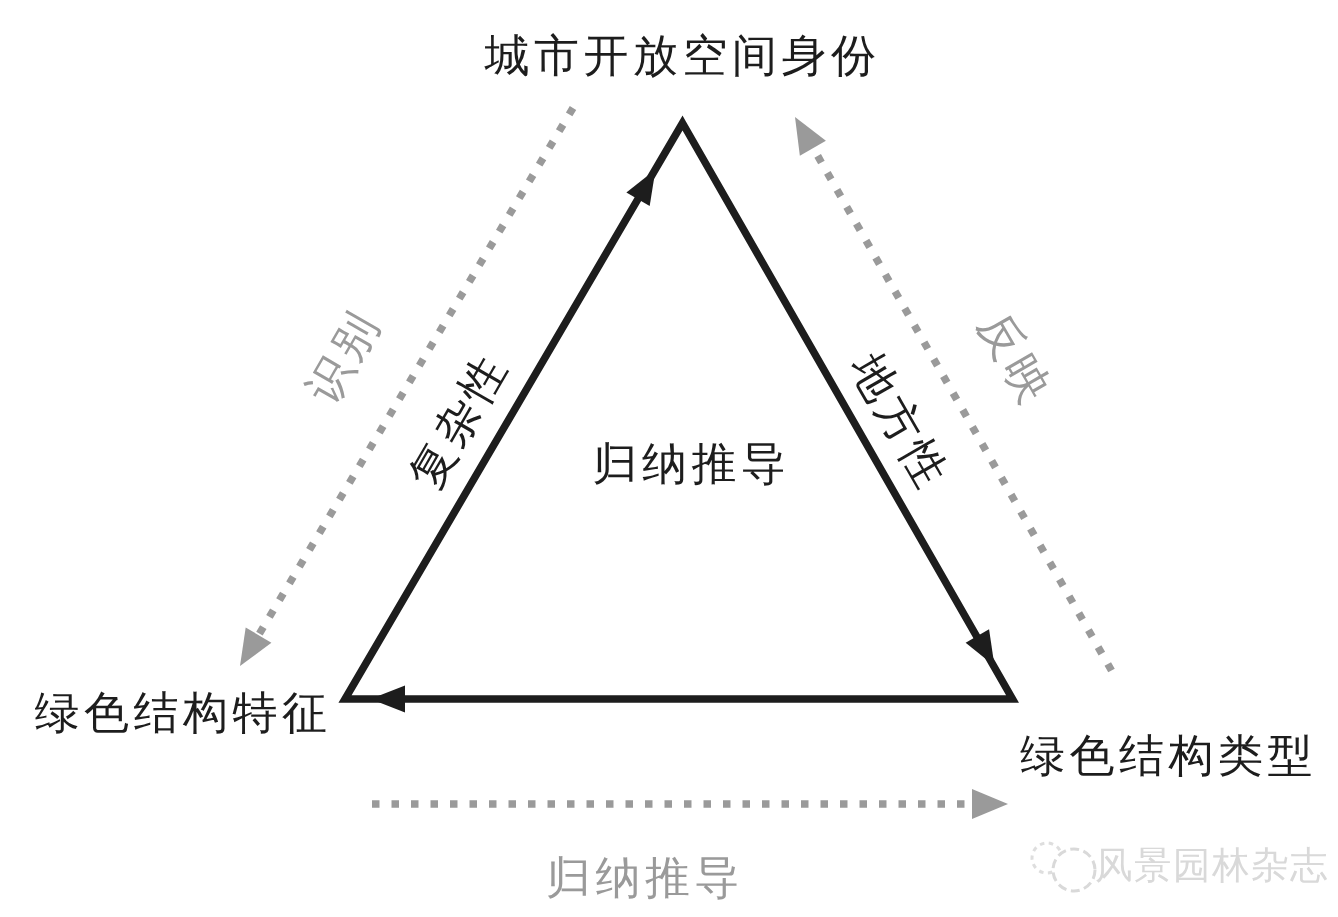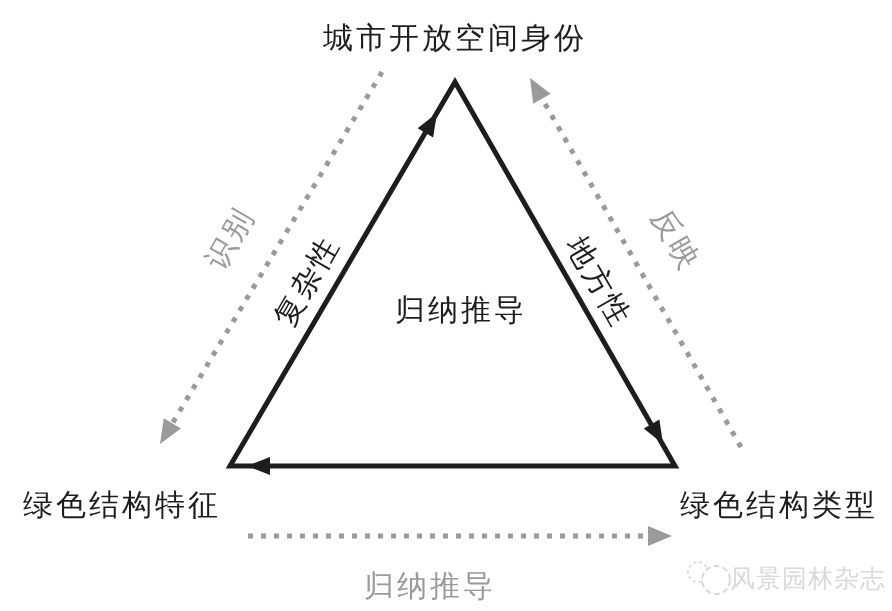--- a/index.html
+++ b/index.html
@@ -34,21 +34,21 @@
   .label.muted { color: #9a9a9a; }
   .label.watermark-text {
     color: #d9d9d9;
     font-size: 25px;
     letter-spacing: 1px;
     text-shadow: 0 0 1px #ffffff;
   }
   
   .pos-top            { left: 455px; top: 38px;  }
   .pos-center         { left: 461px; top: 310px; }
-  .pos-bl             { left: 122px; top: 505px; text-align: right; }
+  .pos-bl             { left: 122px; top: 476px; text-align: right; }
   .pos-br             { left: 779px; top: 505px; }
   .pos-edge-left      { left: 307px; top: 281px; }
   .pos-edge-right     { left: 599px; top: 282px; }
   .pos-edge-bottom    { left: 465px; top: 505px; }
   .pos-process-left   { left: 230px; top: 238px; }
   .pos-process-right  { left: 676px; top: 240px; }
   .pos-process-bottom { left: 430px; top: 586px; }
   .pos-watermark      { left: 808px; top: 578px; }
 </style>
 </head>

